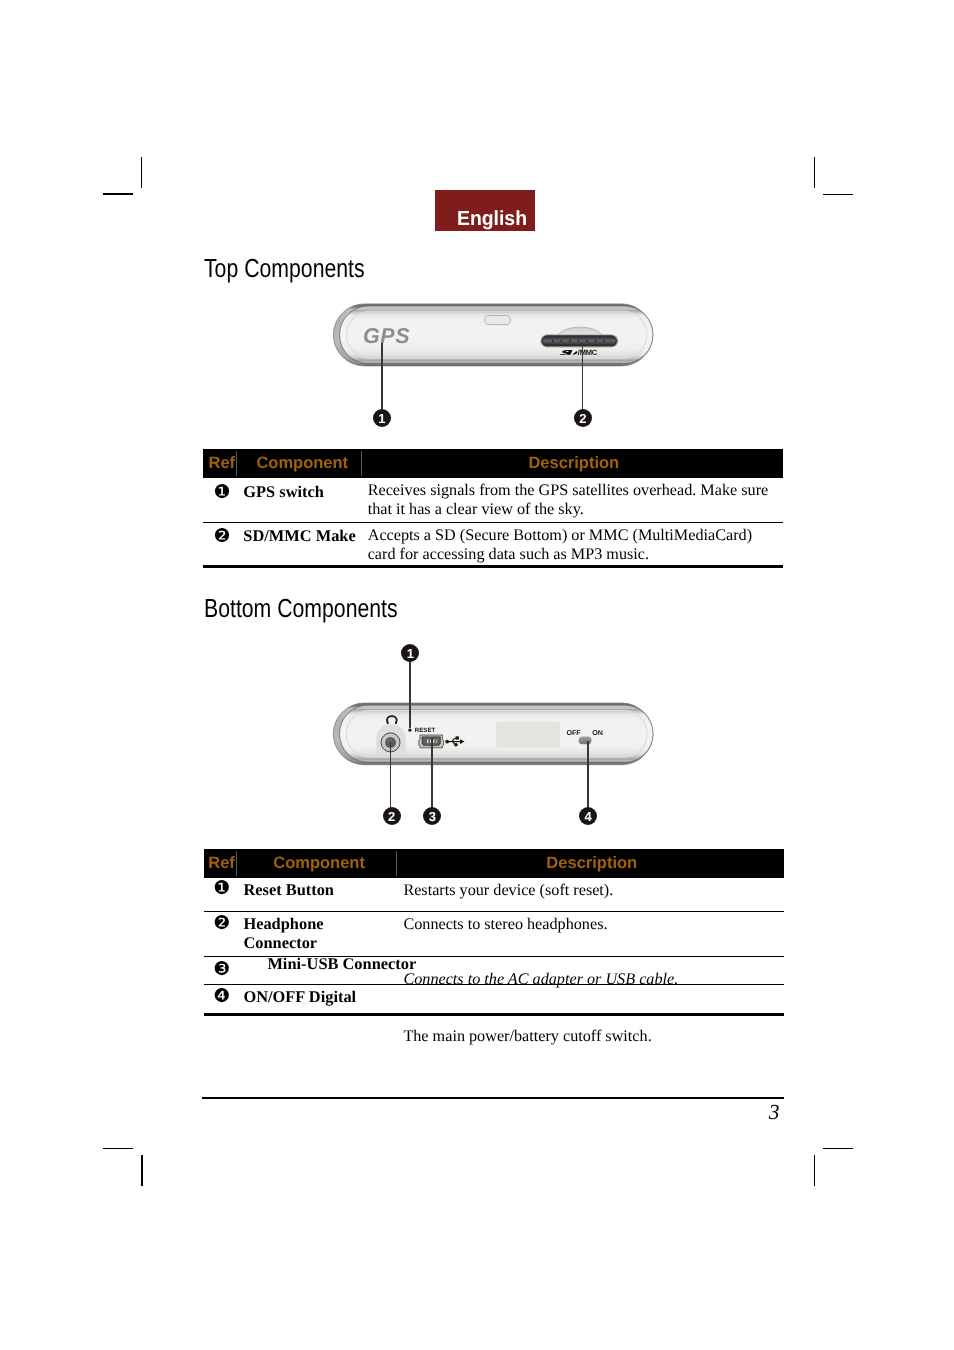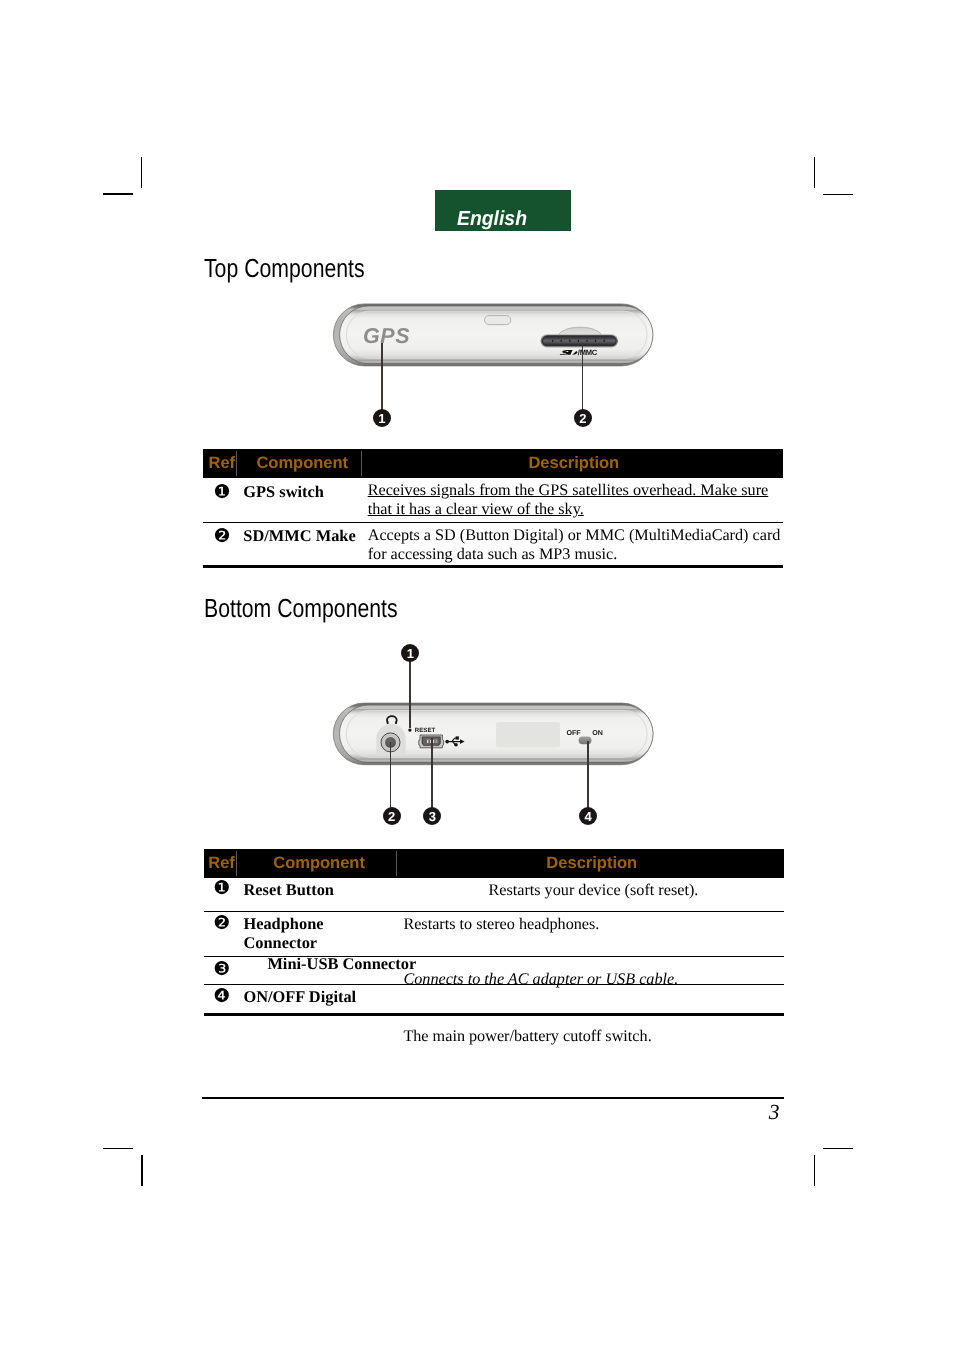--- a/index.html
+++ b/index.html
@@ -4,21 +4,21 @@
 <style>
   html,body{margin:0;padding:0;}
   body{width:954px;height:1350px;background:#fff;position:relative;overflow:hidden;
        font-family:"Liberation Serif",serif;color:#000;
        -webkit-font-smoothing:antialiased;text-rendering:geometricPrecision;}
   svg text{-webkit-font-smoothing:antialiased;}
   .page{position:absolute;left:0;top:0;width:954px;height:1350px;}
   .cm{position:absolute;background:#000;}
 
   
-  .lang-badge{position:absolute;left:435.3px;top:190px;width:136px;height:40.7px;background:#14532d;font-style:italic;}
+  .lang-badge{position:absolute;left:435.3px;top:190px;width:100px;height:40.7px;background:#7f1d1d;}
   .lang-badge span{position:absolute;left:0;top:0;width:114px;color:#fff;
       font-family:"Liberation Sans",sans-serif;font-weight:bold;font-size:20.5px;
       text-align:center;line-height:20.5px;
       transform:translateY(18.8px) scaleX(0.945);transform-origin:center top;}
 
   
   .sect{position:absolute;font-family:"Liberation Sans",sans-serif;font-weight:normal;
       font-size:26px;color:#000;white-space:nowrap;transform:scaleX(0.817);
       transform-origin:left top;line-height:26px;}
 
@@ -177,26 +177,26 @@
     <div class="thead" style="width:580px;">
       <div class="cellref" style="left:2.3px;width:33px;">Ref</div>
       <div class="vdiv" style="left:32.6px;"></div>
       <div class="cellcomp" style="left:37px;width:124.5px;">Component</div>
       <div class="vdiv" style="left:158.2px;"></div>
       <div class="celldesc" style="left:160.3px;width:421px;">Description</div>
     </div>
 
     <div class="refcell" style="left:6px;top:34.3px;width:26px;">❶</div>
     <div class="compcell" style="left:40.3px;top:32.7px;width:122px;">GPS switch</div>
-    <div class="desccell" style="left:164.7px;top:32.2px;width:416px;text-decoration:underline;">Receives signals from the GPS satellites overhead. Make sure that it has a clear view of the sky.</div>
+    <div class="desccell" style="left:164.7px;top:32.2px;width:416px;">Receives signals from the GPS satellites overhead. Make sure that it has a clear view of the sky.</div>
     <div class="rowline" style="left:0;top:73.4px;width:580px;"></div>
 
     <div class="refcell" style="left:6px;top:78.3px;width:26px;">❷</div>
     <div class="compcell" style="left:40.3px;top:77.3px;width:122px;">SD/MMC Make</div>
-    <div class="desccell" style="left:164.7px;top:77.3px;width:416px;">Accepts a SD (Button Digital) or MMC (MultiMediaCard) card for accessing data such as MP3 music.</div>
+    <div class="desccell" style="left:164.7px;top:77.3px;width:416px;">Accepts a SD (Secure Bottom) or MMC (MultiMediaCard) card for accessing data such as MP3 music.</div>
     <div class="botline" style="left:0;top:116.4px;width:580px;"></div>
   </div>
 
   <div class="sect" style="left:204px;top:595px;">Bottom Components</div>
 
   <svg class="devsvg" style="position:absolute;left:330px;top:698px;" width="330" height="74" viewBox="0 0 330 74">
     <defs>
       <linearGradient id="bShellV" x1="0" y1="0" x2="0" y2="1">
         <stop offset="0" stop-color="#6d6d6b"></stop>
           <stop offset="0.045" stop-color="#767674"></stop>
@@ -323,26 +323,26 @@
     <div class="thead" style="width:580px;">
       <div class="cellref" style="left:1.3px;width:32.5px;">Ref</div>
       <div class="vdiv" style="left:32.2px;"></div>
       <div class="cellcomp" style="left:35.7px;width:158.8px;">Component</div>
       <div class="vdiv" style="left:191.5px;"></div>
       <div class="celldesc" style="left:194px;width:387.5px;">Description</div>
     </div>
 
     <div class="refcell" style="left:4.7px;top:30.4px;width:26px;">❶</div>
     <div class="compcell" style="left:39.4px;top:31.0px;width:158px;">Reset Button</div>
-    <div class="desccell" style="left:199.4px;top:31.5px;width:380px;text-align:center;">Restarts your device (soft reset).</div>
+    <div class="desccell" style="left:199.4px;top:31.5px;width:380px;">Restarts your device (soft reset).</div>
     <div class="rowline" style="left:0;top:61.5px;width:580px;"></div>
 
     <div class="refcell" style="left:4.7px;top:65.2px;width:26px;">❷</div>
     <div class="compcell" style="left:39.4px;top:65.1px;width:130px;">Headphone Connector</div>
-    <div class="desccell" style="left:199.4px;top:65.6px;width:380px;">Restarts to stereo headphones.</div>
+    <div class="desccell" style="left:199.4px;top:65.6px;width:380px;">Connects to stereo headphones.</div>
     <div class="rowline" style="left:0;top:106.6px;width:580px;"></div>
 
     <div class="refcell" style="left:4.7px;top:110.6px;width:26px;">❸</div>
     <div class="compcell" style="left:39.4px;top:105px;width:158px;margin-left:24px;">Mini-USB Connector</div>
     <div class="desccell" style="left:199.4px;top:121px;width:380px;font-style:italic;">Connects to the AC adapter or USB cable.</div>
     <div class="rowline" style="left:0;top:135.3px;width:580px;"></div>
 
     <div class="refcell" style="left:4.7px;top:138.3px;width:26px;">❹</div>
     <div class="compcell" style="left:39.4px;top:138.1px;width:158px;">ON/OFF Digital</div>
     <div class="desccell" style="left:199.4px;top:138.6px;width:380px;margin-top:39px;">The main power/battery cutoff switch.</div>

